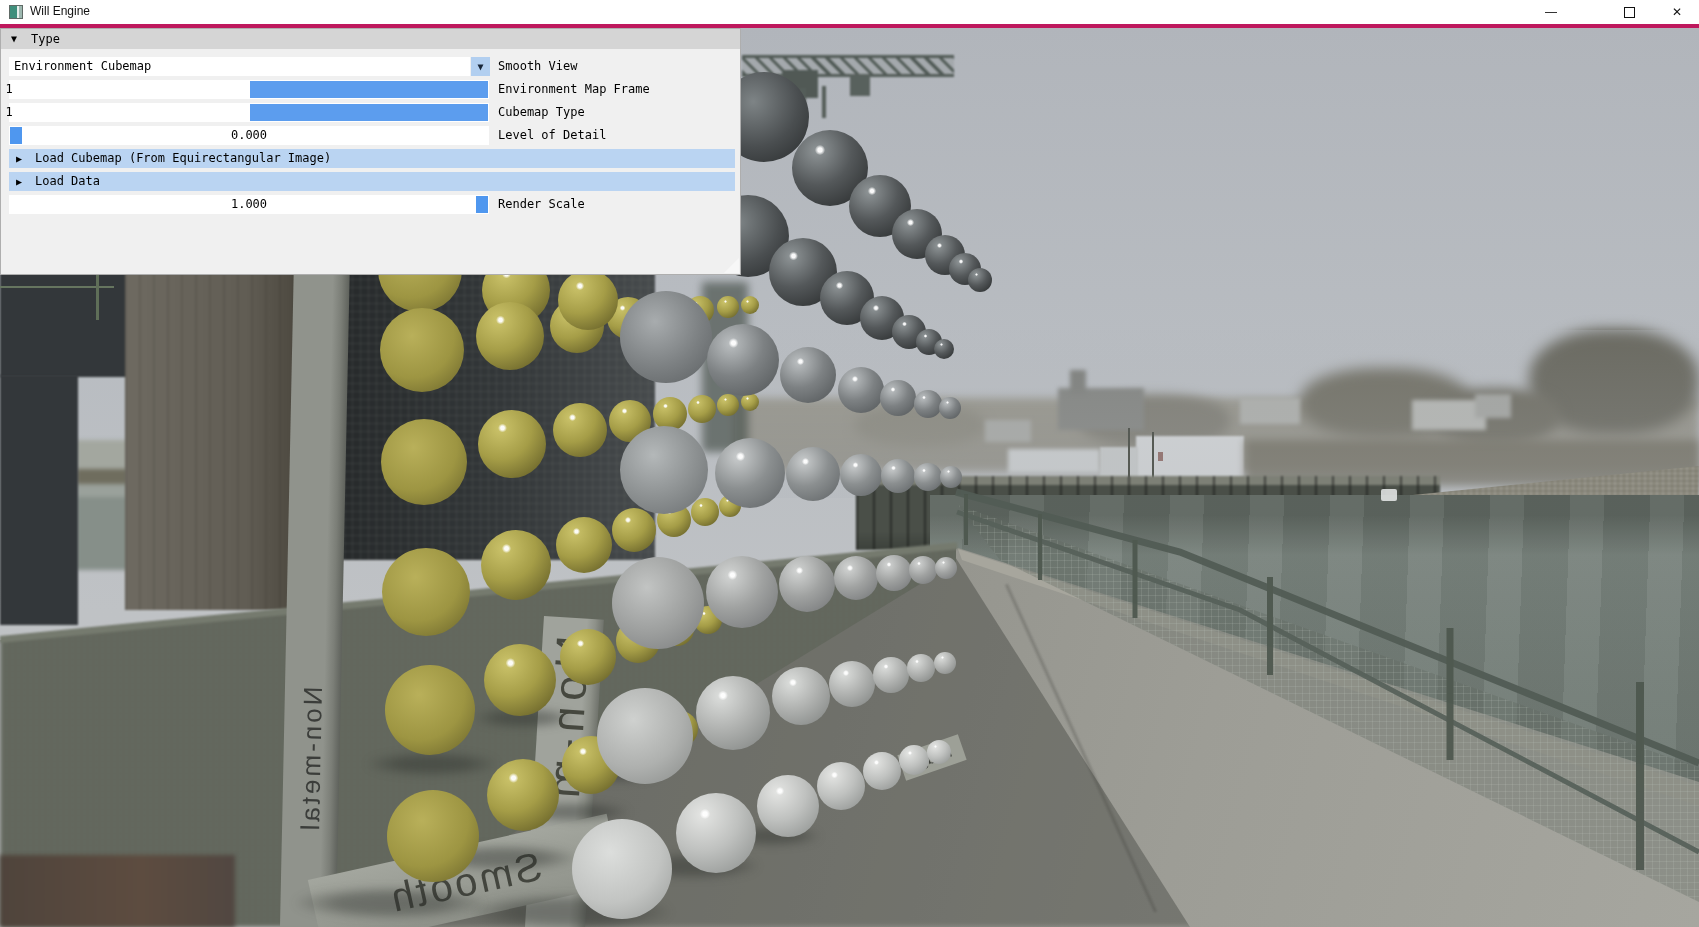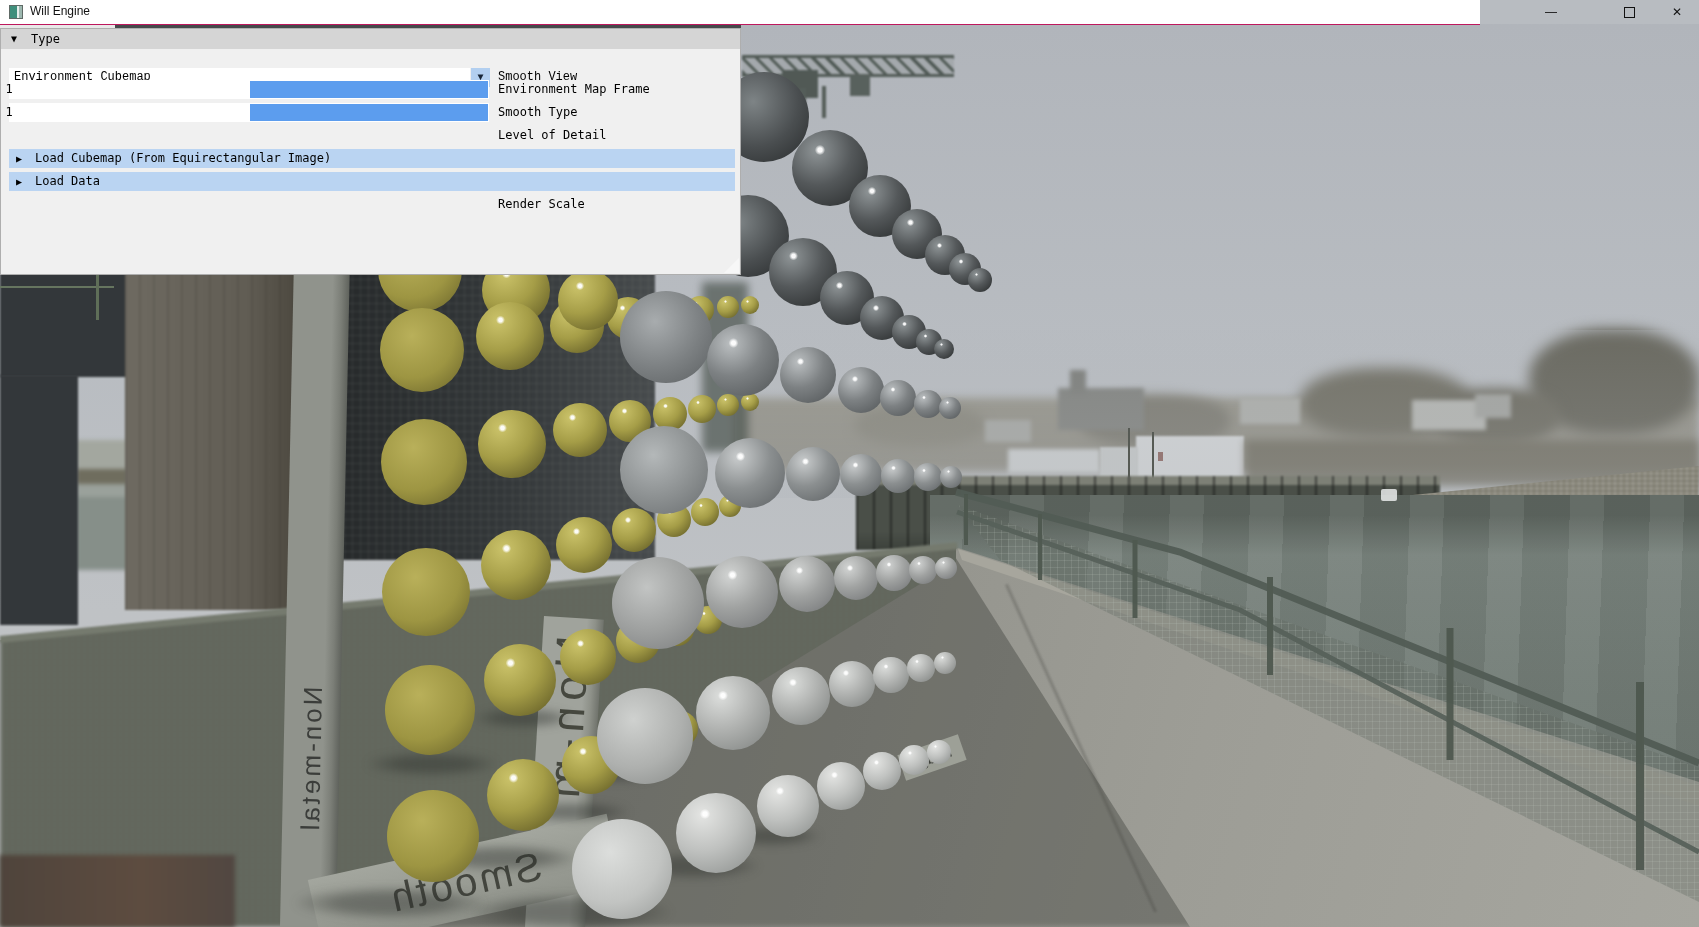--- a/index.html
+++ b/index.html
@@ -1,19 +1,19 @@
 <!DOCTYPE html>
 <html><head>
 <meta charset="utf-8">
 <style>
   html,body{margin:0;padding:0;width:1699px;height:927px;overflow:hidden;background:#b8bcc1;}
   #app{position:absolute;inset:0;width:1699px;height:927px;font-family:"Liberation Sans",sans-serif;}
   .abs{position:absolute;}
   
-  #titlebar{position:absolute;left:0;top:0;width:1480px;height:24px;background:#ffffff;border-bottom:1px solid #be185d;z-index:60;}
+  #titlebar{position:absolute;left:0;top:0;width:1699px;height:24px;background:#ffffff;border-bottom:4px solid #be185d;z-index:60;}
   #app-icon{position:absolute;left:9px;top:5px;width:14px;height:14px;border:1px solid #5f6a66;background:linear-gradient(90deg,#3f8f7c 0 55%,#e6efec 55% 78%,#9db8b0 78%);box-sizing:border-box;}
   #win-title{position:absolute;left:30px;top:4px;font-size:12px;color:#111;}
   .winbtn{position:absolute;top:0;width:46px;height:24px;text-align:center;line-height:24px;font-size:12px;color:#111;}
   #btn-min{left:1528px;}  #btn-max{left:1606px;} #btn-close{left:1654px;}
   #btn-max b{display:inline-block;width:9px;height:9px;border:1px solid #111;vertical-align:middle;}
   
   #scene{position:absolute;inset:0;z-index:0;overflow:hidden;}
   #sky{position:absolute;left:0;top:24px;width:1699px;height:903px;
        background:linear-gradient(180deg,#b1b5bb 0%,#b8bcc1 35%,#bfc2c5 65%,#c2c4c5 100%);}
   .blur1{filter:blur(1px);} .blur2{filter:blur(2px);} .blur3{filter:blur(3px);}
@@ -415,21 +415,21 @@
     <div class="winbtn" id="btn-max"><b></b></div>
     <div class="winbtn" id="btn-close"><span>✕</span></div>
   </div>
 
   <div id="panel">
     <div id="panel-title">
       <span class="arr">▼</span>
       <span class="txt">Type</span>
     </div>
 
-    <div class="p-row" style="left:0;top:39px;width:741px;font-family:Liberation Mono, monospace;">
+    <div class="p-row" style="left:0;top:28px;width:741px;">
       <div class="p-field p-combo-field">
         <span class="p-combo-text">Environment Cubemap</span>
       </div>
       <div class="p-combo-btn">
         <span>▼</span>
       </div>
       <span class="p-label">Smooth View</span>
     </div>
 
     <div class="p-row" style="left:0;top:51px;width:741px;">
@@ -438,36 +438,44 @@
         <span class="p-val" style="left:-240px;">1</span>
       </div>
       <span class="p-label">Environment Map Frame</span>
     </div>
 
     <div class="p-row" style="left:0;top:74px;width:741px;">
       <div class="p-field">
         <div class="p-fill" style="left:241px;right:1px;"></div>
         <span class="p-val" style="left:-240px;">1</span>
       </div>
-      <span class="p-label">Smooth Type</span>
+      <span class="p-label">Cubemap Type</span>
     </div>
 
     <div class="p-row" style="left:0;top:97px;width:741px;">
+      <div class="p-field">
+        <div class="p-grab" style="left:1px;"></div>
+        <span class="p-val">0.000</span>
+      </div>
       <span class="p-label">Level of Detail</span>
     </div>
 
     <div class="p-header" style="top:120px;">
       <span class="arr">▶</span>
       <span class="txt">Load Cubemap (From Equirectangular Image)</span>
     </div>
 
     <div class="p-header" style="top:143px;">
       <span class="arr">▶</span>
       <span class="txt">Load Data</span>
     </div>
 
     <div class="p-row" style="left:0;top:166px;width:741px;">
+      <div class="p-field">
+        <div class="p-grab" style="right:1px;"></div>
+        <span class="p-val">1.000</span>
+      </div>
       <span class="p-label">Render Scale</span>
     </div>
 
     <div id="resize-grip"></div>
   </div>
 </div>
 
 </body></html>

